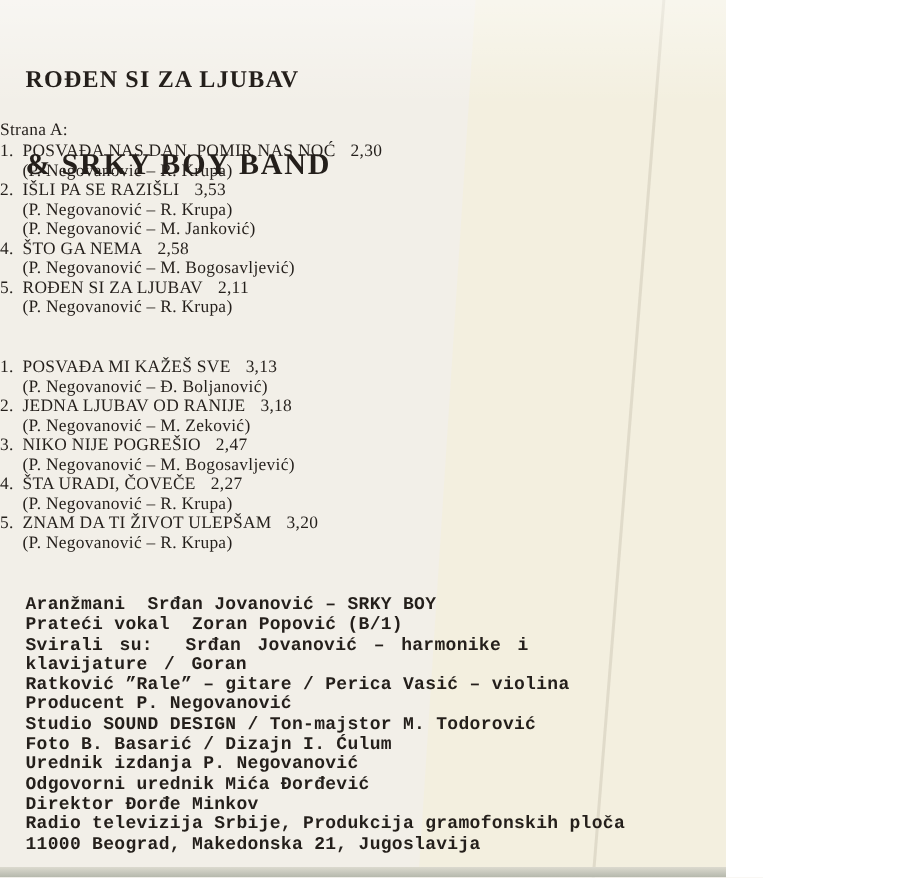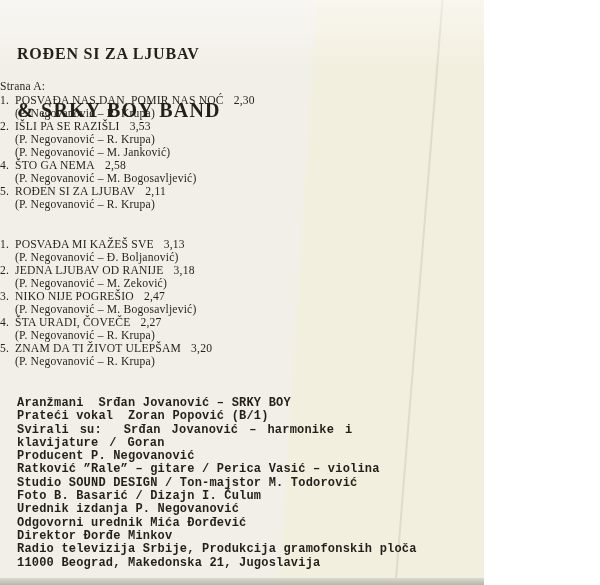--- a/index.html
+++ b/index.html
@@ -116,22 +116,22 @@
     <div class="track">
       <div class="trow"><span class="tnum">5.</span><span class="ttitle">ZNAM DA TI ŽIVOT ULEPŠAM</span><span class="ttime">3,20</span></div>
       <div class="tcred">(P. Negovanović – R. Krupa)</div>
     </div>
   </div>
 
   <div class="credits-block">
     <div class="credit-line">Aranžmani  Srđan Jovanović – SRKY BOY</div>
     <div class="credit-line">Prateći vokal  Zoran Popović (B/1)</div>
     <div class="credit-line wide">Svirali su:  Srđan Jovanović – harmonike i klavijature / Goran</div>
+    <div class="credit-line">Ratković ”Rale” – gitare / Perica Vasić – violina</div>
     <div class="credit-line">Producent P. Negovanović</div>
-    <div class="credit-line">Ratković ”Rale” – gitare / Perica Vasić – violina</div>
     <div class="credit-line">Studio SOUND DESIGN / Ton-majstor M. Todorović</div>
     <div class="credit-line">Foto B. Basarić / Dizajn I. Ćulum</div>
     <div class="credit-line">Urednik izdanja P. Negovanović</div>
     <div class="credit-line">Odgovorni urednik Mića Đorđević</div>
     <div class="credit-line">Direktor Đorđe Minkov</div>
     <div class="credit-line">Radio televizija Srbije, Produkcija gramofonskih ploča</div>
     <div class="credit-line">11000 Beograd, Makedonska 21, Jugoslavija</div>
   </div>
 
   <div class="spine-text">

